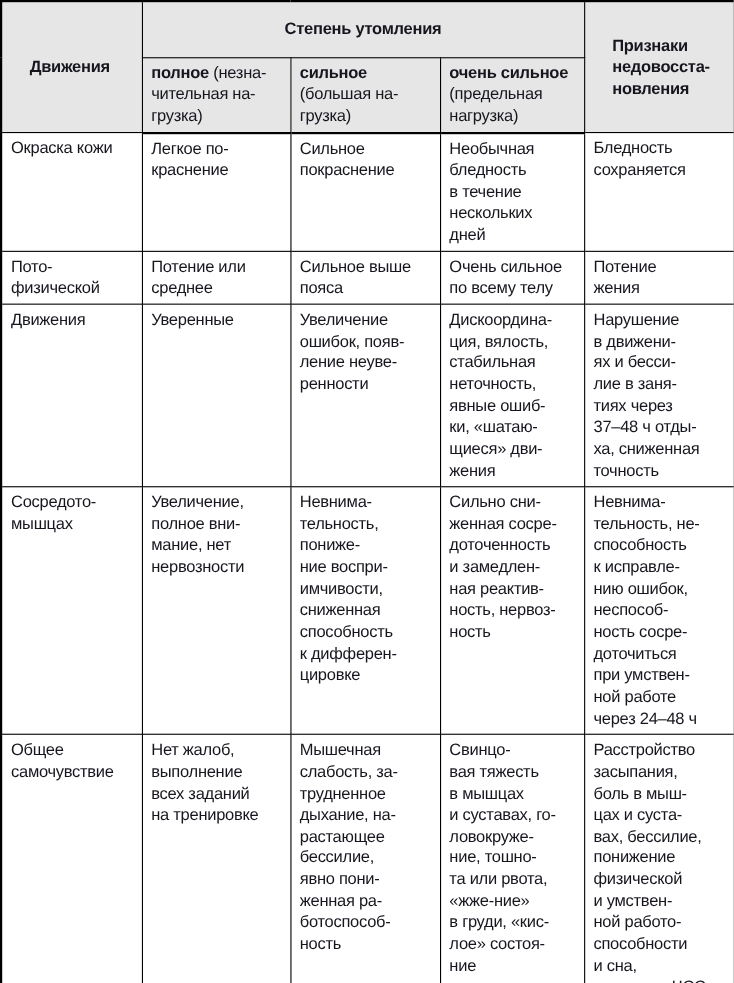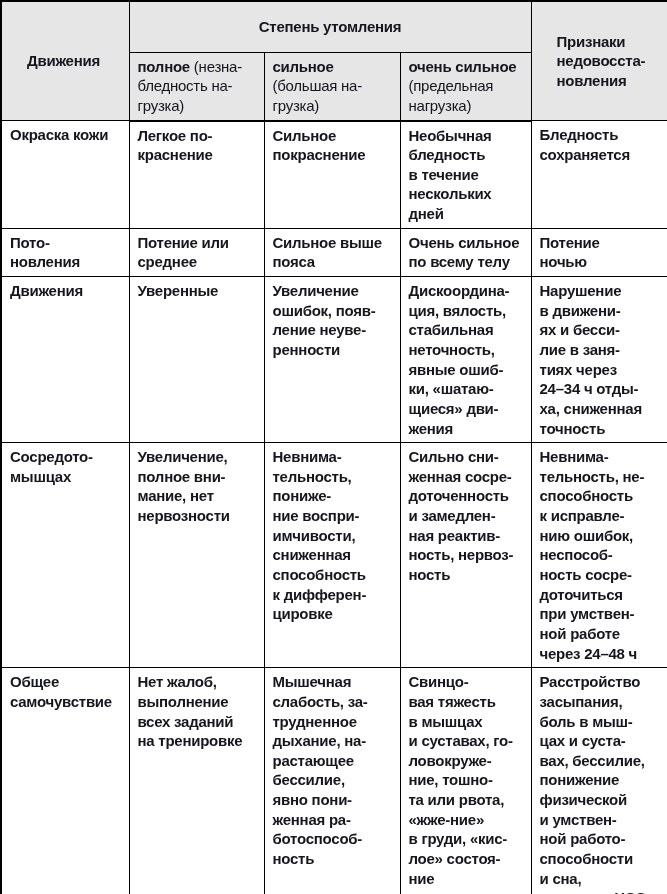--- a/index.html
+++ b/index.html
@@ -27,21 +27,21 @@
     border: 1.5px solid #000000;
     box-sizing: border-box;
     padding: 4px 5px 4px 8px;
     vertical-align: top;
     text-align: left;
     white-space: pre-line;
     font-size: 15px;
     line-height: 1.31;
     letter-spacing: -0.25px;
     overflow: hidden;
-    font-weight: 700;
+    font-weight: 400;
   }
   thead th {
     background: #e6e6e6;
     font-weight: 700;
   }
   thead tr.band2 th {
     border-bottom: 2.5px solid #000000;
   }
   th.degree-title {
     text-align: center;
@@ -79,21 +79,21 @@
     <thead>
       <tr class="band1">
         <th class="corner-head" rowspan="2">Движения</th>
         <th class="degree-title" colspan="3">Степень утомления</th>
         <th class="recovery-head" rowspan="2">Признаки
 недовосста-
 новления</th>
       </tr>
       <tr class="band2">
         <th class="sub-head"><span>полное</span><span class="paren"> (незна-
-бледность на-
+чительная на-
 грузка)</span></th>
         <th class="sub-head"><span>сильное</span><span class="paren">
 (большая на-
 грузка)</span></th>
         <th class="sub-head"><span>очень сильное</span><span class="paren">
 (предельная
 нагрузка)</span></th>
       </tr>
     </thead>
     <tbody>
@@ -106,29 +106,29 @@
         <td>Необычная
 бледность
 в течение
 нескольких
 дней</td>
         <td>Бледность
 сохраняется</td>
       </tr>
       <tr class="row-2">
         <td>Пото-
-новления</td>
+физической</td>
         <td>Потение или
 среднее</td>
         <td>Сильное выше
 пояса</td>
         <td>Очень сильное
 по всему телу</td>
         <td>Потение
-ночью</td>
+жения</td>
       </tr>
       <tr class="row-3">
         <td>Движения</td>
         <td>Уверенные</td>
         <td>Увеличение
 ошибок, появ-
 ление неуве-
 ренности</td>
         <td>Дискоордина-
 ция, вялость,
@@ -136,21 +136,21 @@
 неточность,
 явные ошиб-
 ки, «шатаю-
 щиеся» дви-
 жения</td>
         <td>Нарушение
 в движени-
 ях и бесси-
 лие в заня-
 тиях через
-24–34 ч отды-
+37–48 ч отды-
 ха, сниженная
 точность</td>
       </tr>
       <tr class="row-4">
         <td>Сосредото-
 мышцах</td>
         <td>Увеличение,
 полное вни-
 мание, нет
 нервозности</td>

